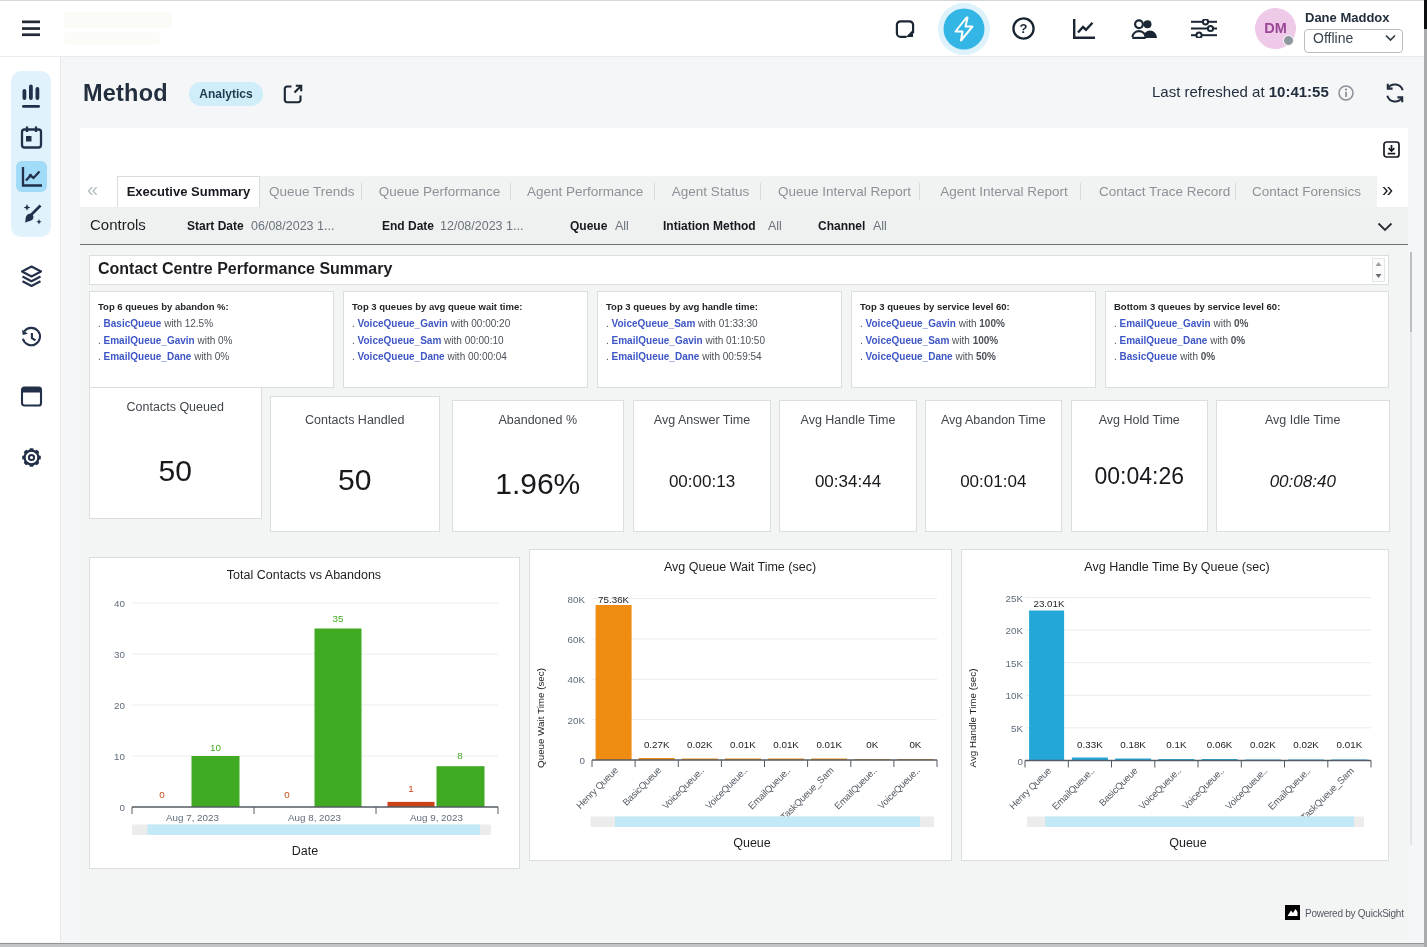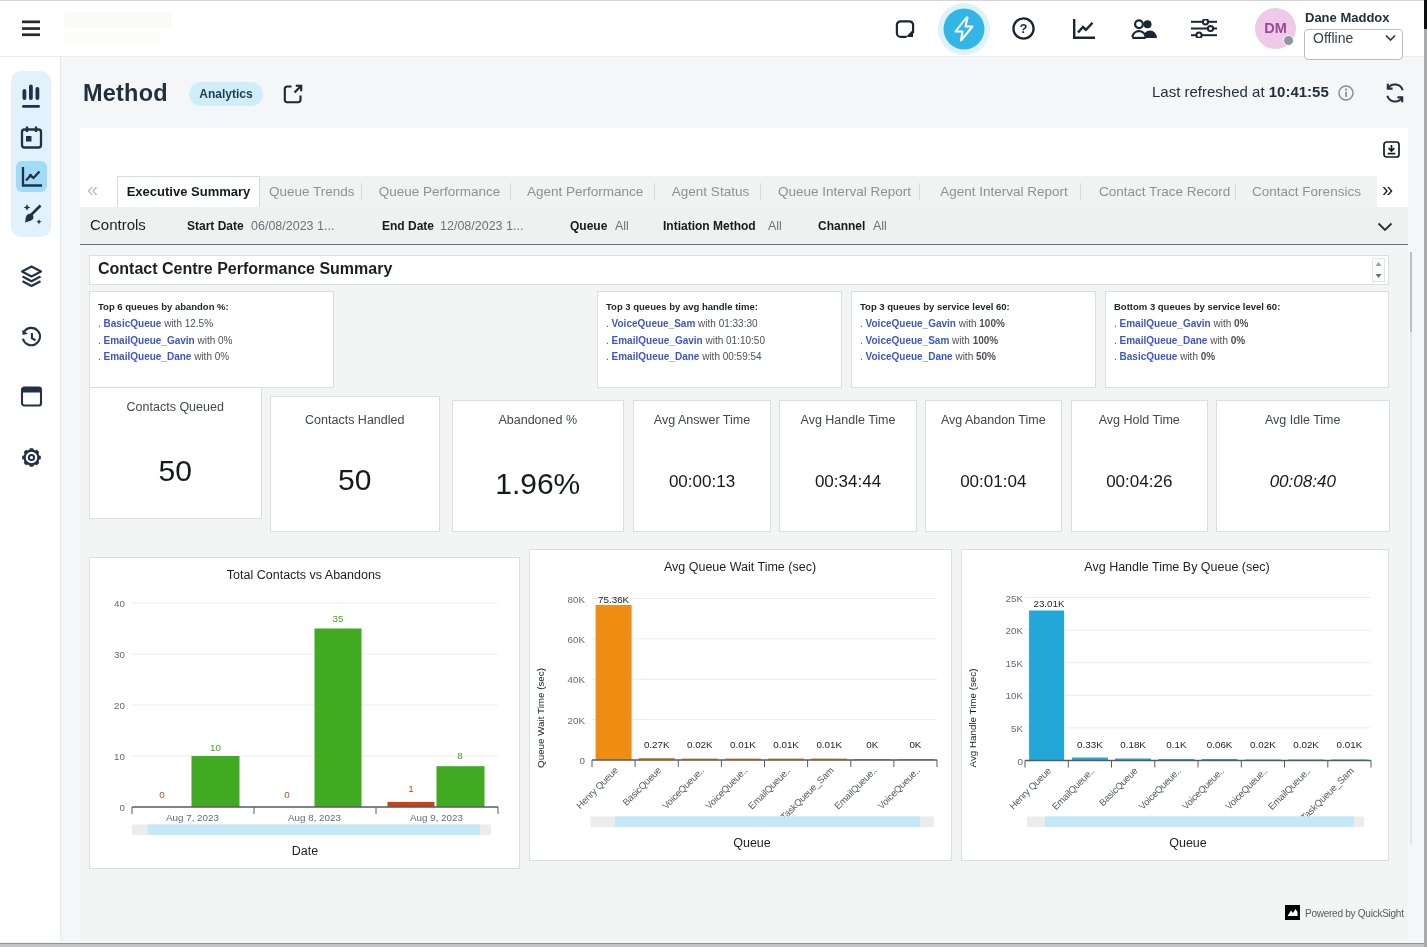--- a/index.html
+++ b/index.html
@@ -76,21 +76,21 @@
       <line x1="0" y1="16.2" x2="26" y2="16.2"></line>
       <circle cx="14.5" cy="2.8" r="2.6"></circle>
       <circle cx="19.5" cy="9.5" r="2.6"></circle>
       <circle cx="8" cy="16.2" r="2.6"></circle>
     </g>
   </svg>
 
   <div class="abs" style="left:1255px;top:8px;width:41px;height:41px;border-radius:50%;background:#eec9e8;text-align:center;line-height:41px;font-size:14.5px;font-weight:bold;color:#9b4796;">DM</div>
   <div class="abs" style="left:1283px;top:35px;width:11px;height:11px;border-radius:50%;background:#8f979e;border:1.5px solid #fff;"></div>
   <div class="abs" style="left:1305px;top:10px;font-size:13px;font-weight:bold;color:#232f3e;">Dane Maddox</div>
-  <div class="abs" style="left:1304px;top:29px;width:99px;height:31px;border:1.5px solid #b9bdc1;border-radius:4px;background:#fff;">
+  <div class="abs" style="left:1304px;top:29px;width:99px;height:24px;border:1.5px solid #b9bdc1;border-radius:4px;background:#fff;">
     <div class="abs" style="left:8px;top:0px;font-size:14px;color:#38424e;line-height:16.5px;">Offline</div>
     <svg class="abs" style="right:6px;top:4px;" width="11" height="8" viewBox="0 0 11 8">
         <path d="M1 1.5 L5.5 6 L10 1.5" fill="none" stroke="#333b44" stroke-width="1.7"></path>
       </svg>
   </div>
 </div>
 <div id="sidebar">
   <div id="sidegroup"></div>
   <div id="sideactive"></div>
 
@@ -253,20 +253,26 @@
     </div>
     <div class="abs" style="left:1329.5px;top:124px;width:2px;height:593px;background:#e2e4e5;"></div>
     <div class="abs" style="left:1329.5px;top:124px;width:2px;height:80px;background:#bcbfc1;"></div>
 
     <div class="card" style="left:9px;top:163px;width:245px;height:97px;">
       <div class="ins-title">Top 6 queues by abandon %:</div>
       <div class="ins-line" style="top:26px;">. <b class="q">BasicQueue</b> with 12.5%</div>
       <div class="ins-line" style="top:42.5px;">. <b class="q">EmailQueue_Gavin</b> with 0%</div>
       <div class="ins-line" style="top:59px;">. <b class="q">EmailQueue_Dane</b> with 0%</div>
     </div>
+    <div class="card" style="left:263px;top:163px;width:245px;height:97px;">
+      <div class="ins-title">Top 3 queues by avg queue wait time:</div>
+      <div class="ins-line" style="top:26px;">. <b class="q">VoiceQueue_Gavin</b> with 00:00:20</div>
+      <div class="ins-line" style="top:42.5px;">. <b class="q">VoiceQueue_Sam</b> with 00:00:10</div>
+      <div class="ins-line" style="top:59px;">. <b class="q">VoiceQueue_Dane</b> with 00:00:04</div>
+    </div>
     <div class="card" style="left:517px;top:163px;width:245px;height:97px;">
       <div class="ins-title">Top 3 queues by avg handle time:</div>
       <div class="ins-line" style="top:26px;">. <b class="q">VoiceQueue_Sam</b> with 01:33:30</div>
       <div class="ins-line" style="top:42.5px;">. <b class="q">EmailQueue_Gavin</b> with 01:10:50</div>
       <div class="ins-line" style="top:59px;">. <b class="q">EmailQueue_Dane</b> with 00:59:54</div>
     </div>
     <div class="card" style="left:771px;top:163px;width:245px;height:97px;">
       <div class="ins-title">Top 3 queues by service level 60:</div>
       <div class="ins-line" style="top:26px;">. <b class="q">VoiceQueue_Gavin</b> with <b>100%</b></div>
       <div class="ins-line" style="top:42.5px;">. <b class="q">VoiceQueue_Sam</b> with <b>100%</b></div>
@@ -298,21 +304,21 @@
     <div class="card" style="left:699px;top:272px;width:138px;height:132px;">
       <div class="kpi-title">Avg Handle Time</div>
       <div class="kpi-value" style="top:71px;font-size:17px;">00:34:44</div>
     </div>
     <div class="card" style="left:845px;top:272px;width:136.5px;height:132px;">
       <div class="kpi-title">Avg Abandon Time</div>
       <div class="kpi-value" style="top:71px;font-size:17px;">00:01:04</div>
     </div>
     <div class="card" style="left:990.5px;top:272px;width:137.5px;height:132px;">
       <div class="kpi-title">Avg Hold Time</div>
-      <div class="kpi-value" style="top:71px;font-size:17px;">00:04:26</div>
+      <div class="kpi-value" style="top:62px;font-size:23px;">00:04:26</div>
     </div>
     <div class="card" style="left:1135.5px;top:272px;width:174.5px;height:132px;">
       <div class="kpi-title">Avg Idle Time</div>
       <div class="kpi-value" style="top:71px;font-size:17px;font-style:italic;">00:08:40</div>
     </div>
 
     <div class="card" style="left:8.5px;top:429px;width:431px;height:312px;">
     <svg width="429" height="310" viewBox="0 0 429 310">
       <text x="214" y="21" font-size="12.5" fill="#1c1e21" text-anchor="middle">Total Contacts vs Abandons</text>
       <g stroke="#ebeced" stroke-width="1">

